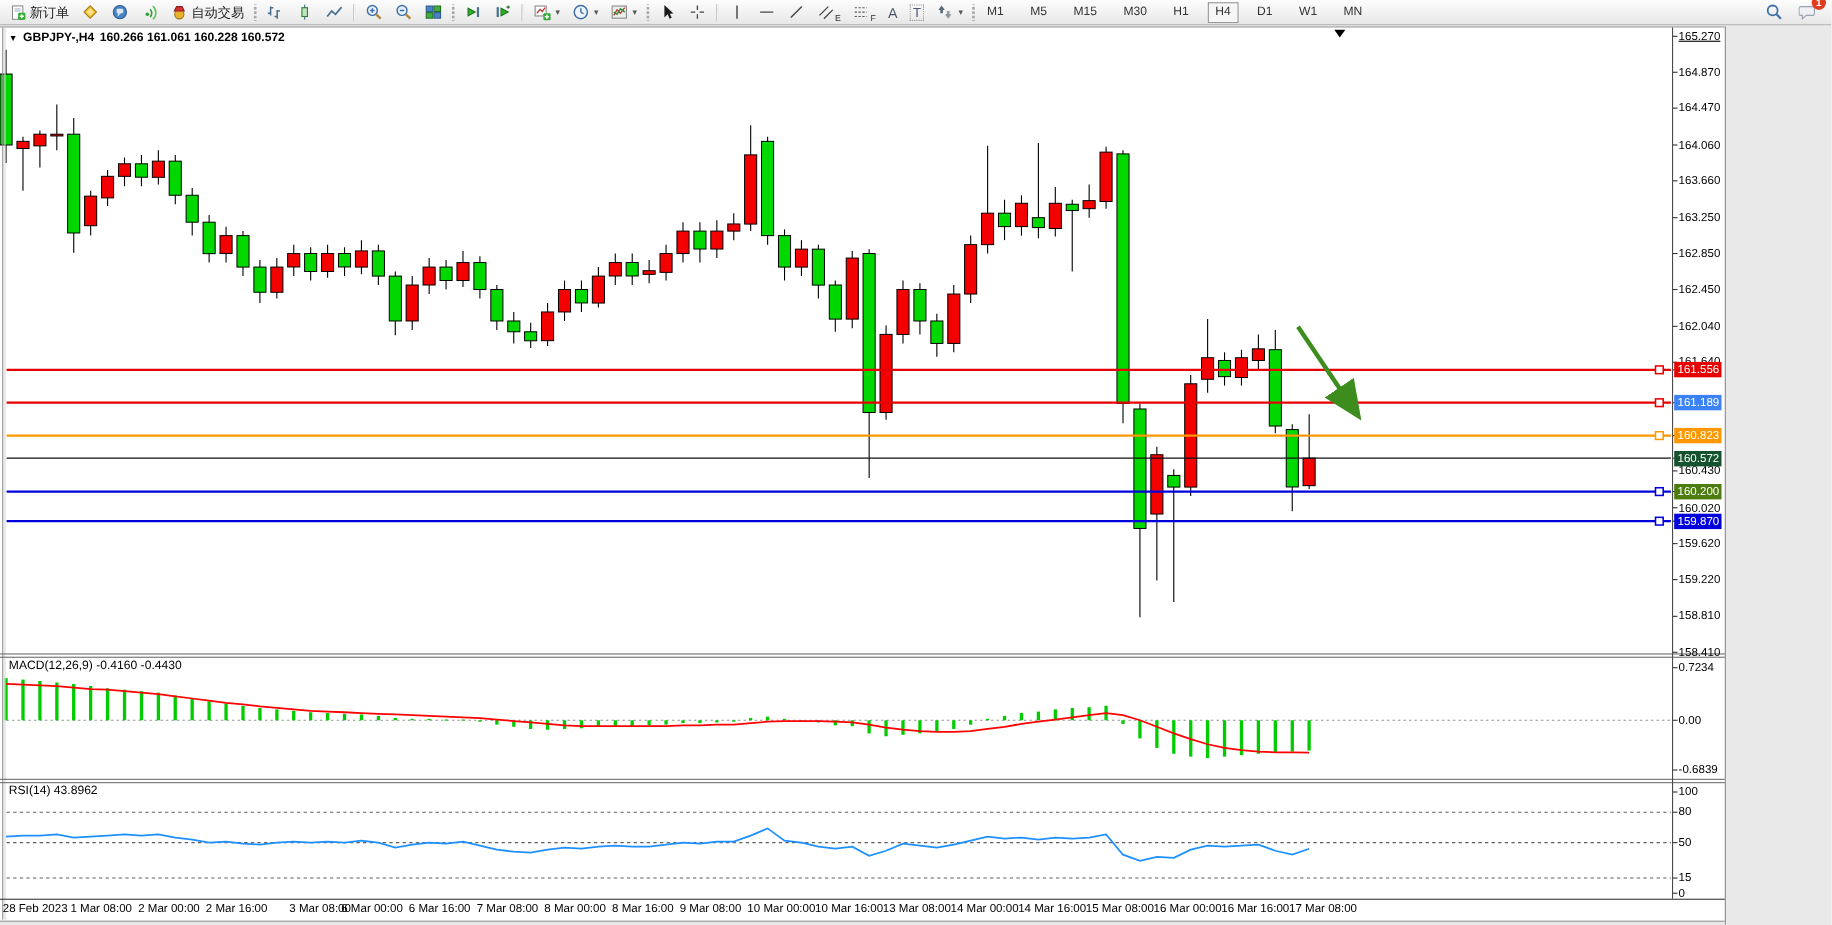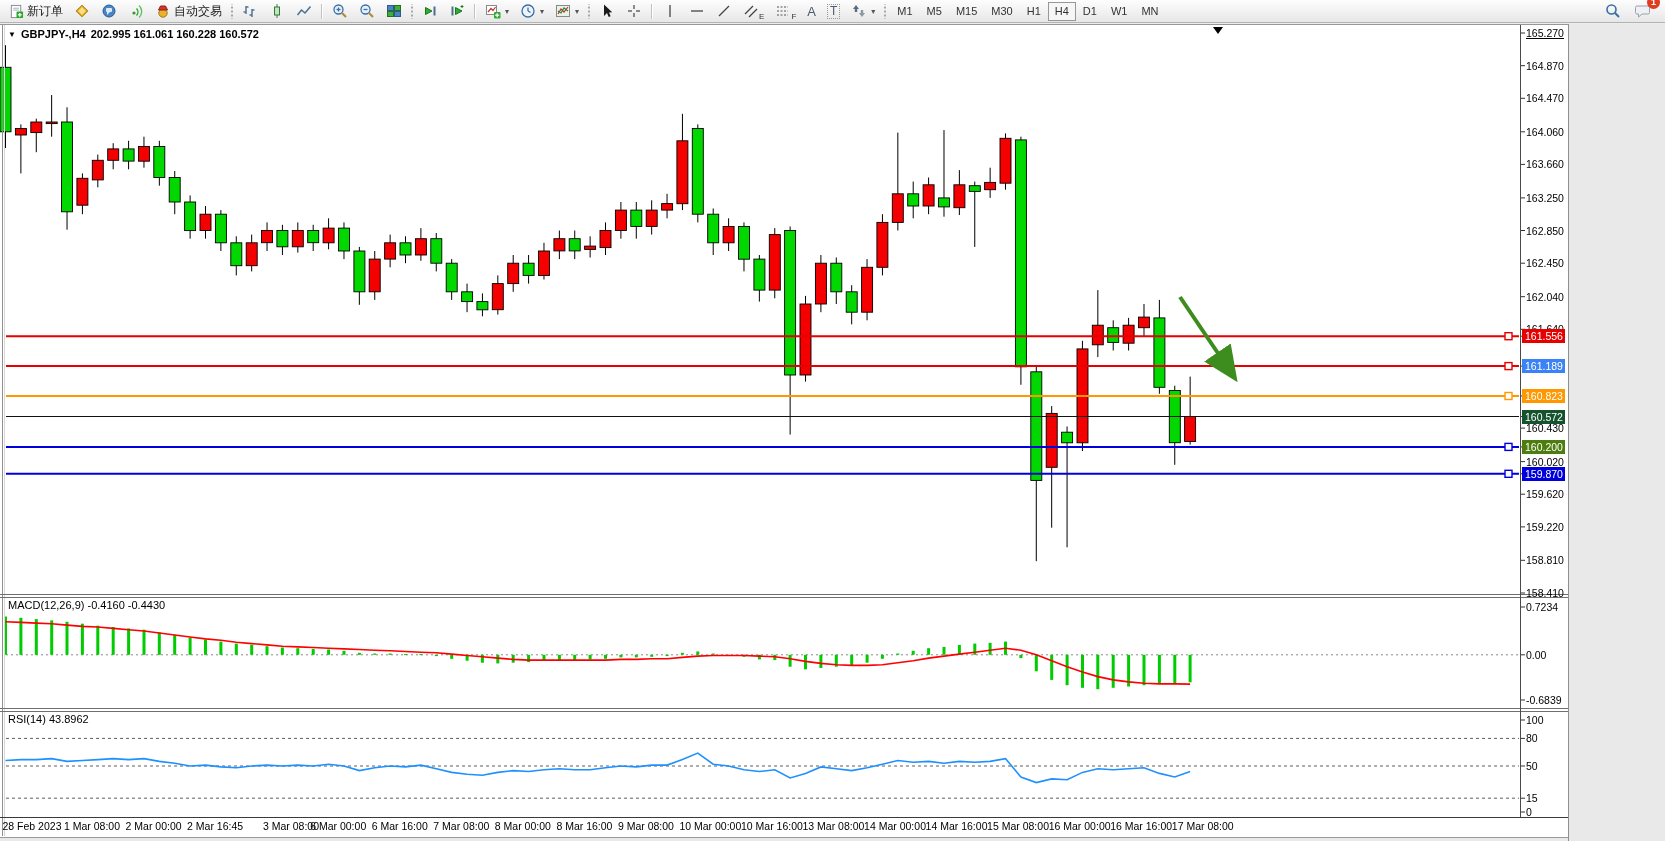--- a/index.html
+++ b/index.html
@@ -244,21 +244,21 @@
     </div>
     <div class="tbtn">
       <svg width="16" height="16" viewBox="0 0 16 16">
           <path d="M5 2 L8 6 L6.2 6 L6.2 9 L3.8 9 L3.8 6 L2 6 Z" fill="#5a6b7d"></path>
           <path d="M11 14 L8 10 L9.8 10 L9.8 7 L12.2 7 L12.2 10 L14 10 Z" fill="#8a97a5"></path>
         </svg>
       <span class="caret">▾</span>
     </div>
 
     <div class="thandle"></div>
-    <div id="tf-group" style="display:flex;align-items:center;">
+    <div id="tf-group" style="display:flex;align-items:center;gap:10px;">
         <div class="tf">M1</div>
         <div class="tf">M5</div>
         <div class="tf">M15</div>
         <div class="tf">M30</div>
         <div class="tf">H1</div>
         <div class="tf active">H4</div>
         <div class="tf">D1</div>
         <div class="tf">W1</div>
         <div class="tf">MN</div>
       </div>
@@ -579,21 +579,21 @@
       <line x1="1520" y1="738.4" x2="1525" y2="738.4" stroke="#333" stroke-width="1"></line>
       <line x1="1520" y1="766.0" x2="1525" y2="766.0" stroke="#333" stroke-width="1"></line>
       <line x1="1520" y1="798.2" x2="1525" y2="798.2" stroke="#333" stroke-width="1"></line>
       <line x1="1520" y1="812.0" x2="1525" y2="812.0" stroke="#333" stroke-width="1"></line>
       <polygon points="1213,27 1223,27 1218,34" fill="#000"></polygon>
     </svg>
 
   <div class="sym-header">
     <span class="tri">▼</span>
     <span style="font-weight:bold;">GBPJPY-,H4</span>
-    <span style="font-weight:bold;">202.995 161.061 160.228 160.572</span>
+    <span style="font-weight:bold;">160.266 161.061 160.228 160.572</span>
   </div>
   <div class="pane-label" style="left:8px;top:599px;">MACD(12,26,9) -0.4160 -0.4430</div>
   <div class="pane-label" style="left:8px;top:713px;">RSI(14) 43.8962</div>
 
   <div id="price-axis"></div>
   <div id="time-axis"></div>
 <div class="price-tick" style="top: 27px; text-decoration: underline;">165.270</div>
     <div class="price-tick" style="top: 59.7px;">164.870</div>
     <div class="price-tick" style="top: 92.3px;">164.470</div>
     <div class="price-tick" style="top: 125.8px;">164.060</div>
@@ -619,21 +619,21 @@
     <div class="ind-tick" style="top: 648.8px;">0.00</div>
     <div class="ind-tick" style="top: 694px;">-0.6839</div>
     <div class="ind-tick" style="top: 714px;">100</div>
     <div class="ind-tick" style="top: 732.4px;">80</div>
     <div class="ind-tick" style="top: 760px;">50</div>
     <div class="ind-tick" style="top: 792.2px;">15</div>
     <div class="ind-tick" style="top: 806px;">0</div>
     <div class="time-label" style="left: 2.5px;">28 Feb 2023</div>
     <div class="time-label" style="left: 64px;">1 Mar 08:00</div>
     <div class="time-label" style="left: 125.6px;">2 Mar 00:00</div>
-    <div class="time-label" style="left: 187.1px;">2 Mar 16:45</div>
+    <div class="time-label" style="left: 187.1px;">2 Mar 16:00</div>
     <div class="time-label" style="left: 263px;">3 Mar 08:00</div>
     <div class="time-label" style="left: 310.2px;">6 Mar 00:00</div>
     <div class="time-label" style="left: 371.7px;">6 Mar 16:00</div>
     <div class="time-label" style="left: 433.3px;">7 Mar 08:00</div>
     <div class="time-label" style="left: 494.8px;">8 Mar 00:00</div>
     <div class="time-label" style="left: 556.4px;">8 Mar 16:00</div>
     <div class="time-label" style="left: 617.9px;">9 Mar 08:00</div>
     <div class="time-label" style="left: 679.4px;">10 Mar 00:00</div>
     <div class="time-label" style="left: 741px;">10 Mar 16:00</div>
     <div class="time-label" style="left: 802.5px;">13 Mar 08:00</div>

